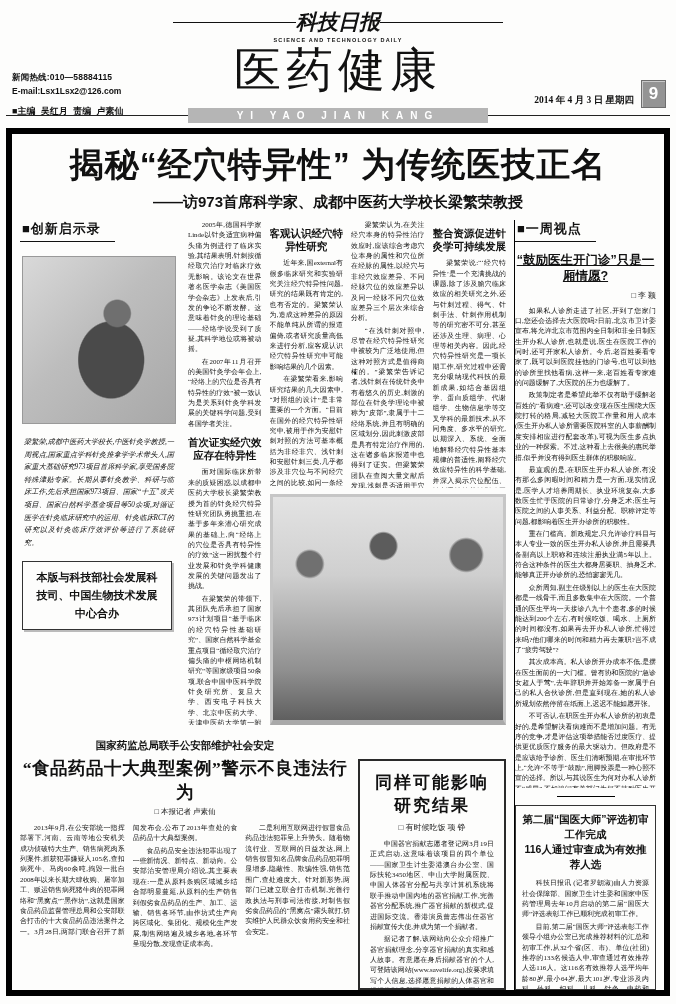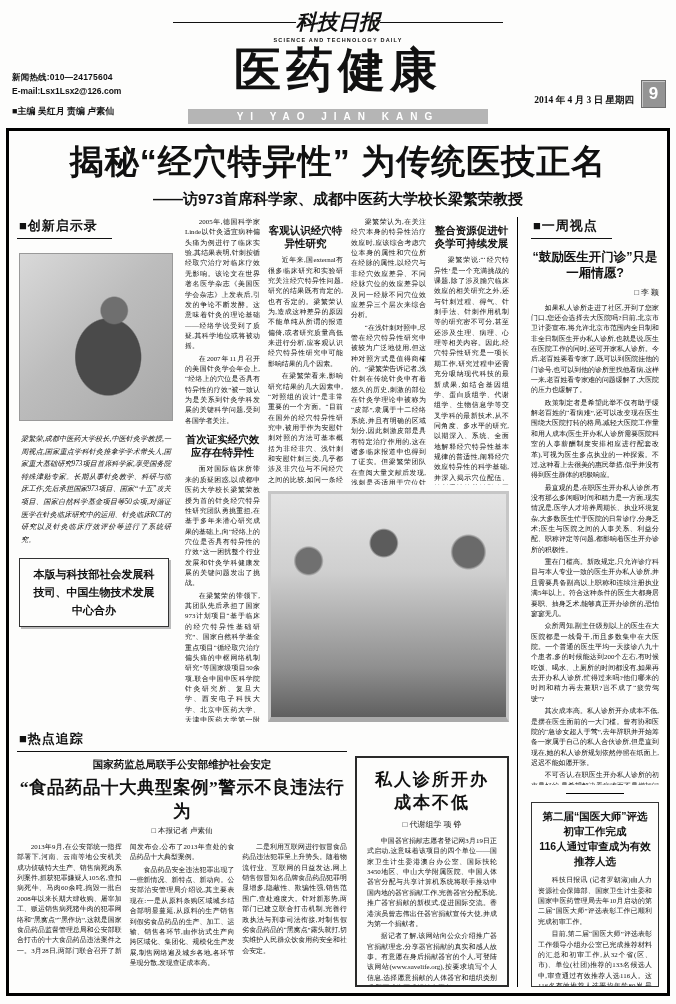--- a/index.html
+++ b/index.html
@@ -7,37 +7,37 @@
   body { font-family:"Liberation Serif","DejaVu Serif",serif; color:#111; }
   .page {
     width:676px; height:1004px; margin:0 auto; background:#fdfdfc;
     padding:6px 6px 8px 6px; overflow:hidden; position:relative;
   }
   
   .masthead { position:relative; height:120px; }
   .mast-left { position:absolute; left:6px; top:66px; font-family:"Liberation Sans",sans-serif; }
   .hotline { font-size:8.5px; font-weight:bold; letter-spacing:.2px; }
   .email  { font-size:8.5px; font-weight:bold; margin-top:2px; }
-  .editors { font-size:9px; font-weight:bold; margin-top:9px; font-family:Liberation Serif, serif; }
+  .editors { font-size:9px; font-weight:bold; margin-top:9px; font-family:Liberation Mono, monospace; }
   .mast-center { position:absolute; left:50%; transform:translateX(-50%); top:2px; text-align:center; width:330px; }
   .logo-row { display:flex; align-items:center; justify-content:center; }
   .logo-rule { flex:1; border-top:1.5px solid #111; }
   .paper-name { font-family:"DejaVu Serif",serif; font-style:italic; font-weight:bold; font-size:21px; white-space:nowrap; }
   .paper-en { font-size:5.5px; font-weight:bold; letter-spacing:1.2px; font-family:"Liberation Sans",sans-serif; margin-top:1px; }
-  .section-title { font-size:47px; font-weight:700; font-family:"Liberation Sans",sans-serif; letter-spacing:5px; line-height:1.05; margin-top:2px; white-space:nowrap; }
+  .section-title { font-size:47px; font-weight:400; font-family:"Liberation Sans",sans-serif; letter-spacing:5px; line-height:1.05; margin-top:2px; white-space:nowrap; }
   .bar-row { display:flex; align-items:center; margin-top:2px; }
   .bar-rule { flex:1; border-top:1px solid #222; }
   .pinyin-bar { width:300px; height:15px; background:#b5b5b5; color:#fff; font-family:"Liberation Sans",sans-serif;
     font-weight:bold; font-size:10px; letter-spacing:7px; display:flex; align-items:center; justify-content:center; }
   .mast-right { position:absolute; right:36px; top:88px; font-size:9.5px; font-weight:bold; font-family:"Liberation Serif",serif; }
   .page-badge { position:absolute; right:4px; top:74px; width:25px; height:28px; background:#949494; border:1px solid #6e6e6e;
     color:#fff; font-family:"Liberation Sans",sans-serif; font-weight:bold; font-size:17px;
     display:flex; align-items:center; justify-content:center; box-shadow:inset 1px 1px 0 #c9c9c9; }
   
-  .main-box { border:3px solid #000000; margin-top:2px; height:868px; padding:8px 8px 6px; overflow:hidden; }
+  .main-box { border:6px solid #000000; margin-top:2px; height:868px; padding:8px 8px 6px; overflow:hidden; }
   .lead-head { text-align:center; }
   .lead-headline { font-family:"Liberation Sans",sans-serif; font-weight:900; font-size:34px; letter-spacing:1px; white-space:nowrap; }
   .lead-subhead { font-family:"Liberation Sans",sans-serif; font-weight:bold; font-size:15px; margin-top:5px; }
   .byline { font-size:8px; margin-top:5px; color:#222; }
   .body-row { display:flex; gap:8px; margin-top:8px; height:770px; }
   .left-main { flex:1; display:flex; flex-direction:column; min-width:0; }
   .top-zone { display:flex; gap:8px; height:505px; }
   
   .left-rail { width:160px; flex:none; display:flex; flex-direction:column; }
   .col-label { font-size:13px; font-weight:bold; border-bottom:1.5px solid #111; padding:0 14px 3px 2px; align-self:flex-start; letter-spacing:1px; }
@@ -70,51 +70,51 @@
   .bottom-zone { display:flex; gap:8px; margin-top:8px; flex:1; min-height:0; }
   .hotspot { width:330px; flex:none; }
   .kicker { text-align:center; font-weight:bold; font-size:10.5px; font-family:"Liberation Sans",sans-serif; margin-top:6px; }
   .hot-headline { text-align:center; font-weight:bold; font-size:17.5px; letter-spacing:.5px; margin-top:3px; }
   .center-byline { text-align:center; font-size:7.5px; margin-top:3px; }
   .hot-cols { margin-top:6px; column-count:3; column-gap:8px; height:140px; overflow:hidden; }
   .organ-box { flex:1; border:2px solid #2a2a2a; margin-top:26px; padding:8px 10px; overflow:hidden; }
   .organ-headline { text-align:center; font-weight:bold; font-size:17px; letter-spacing:2px; margin-top:2px; }
   .organ-body { margin-top:6px; }
   
-  .right-rail { width:142px; flex:none; border-left:1px solid #000; padding-left:13px; display:flex; flex-direction:column; }
-  .vp-headline { font-family:"Liberation Sans",sans-serif; font-weight:bold; font-size:12.5px; text-align:center; margin-top:10px; line-height:1.3; }
+  .right-rail { width:142px; flex:none; border-left:1px solid #000; padding-left:0; display:flex; flex-direction:column; }
+  .vp-headline { font-family:"Liberation Sans",sans-serif; font-weight:bold; font-size:12.5px; text-align:center; margin-top:10px; line-height:1.3;text-decoration:underline; }
   .vp-body { margin-top:5px; height:482px; overflow:hidden; }
   .rail-divider { width:58px; border-top:1.5px solid #000; margin:8px auto 8px; }
   .master-box { border:1px solid #333; padding:6px 6px; flex:1; overflow:hidden; }
   .master-headline { font-family:"Liberation Sans",sans-serif; font-weight:bold; font-size:10.5px; text-align:center; line-height:1.45; }
   .master-body { margin-top:6px; }
 </style>
 </head>
 <body>
 
 <div class="page">
 
   <div class="masthead">
     <div class="mast-left">
-      <div class="hotline">新闻热线:010—24175604</div>
+      <div class="hotline">新闻热线:010—58884115</div>
       <div class="email">E-mail:Lsx1Lsx2@126.com</div>
       <div class="editors">■主编 吴红月 责编 卢素仙</div>
     </div>
 
     <div class="mast-center">
       <div class="logo-row">
         <span class="logo-rule"></span>
         <span class="paper-name">科技日报</span>
         <span class="logo-rule"></span>
       </div>
       <div class="paper-en">SCIENCE AND TECHNOLOGY DAILY</div>
       <div class="section-title">医药健康</div>
     </div>
 
-    <div class="bar-row" style="position:absolute; left:0; right:0; top:100px;flex-direction:column;">
+    <div class="bar-row" style="position:absolute; left:0; right:0; top:100px;">
       <span class="bar-rule"></span>
       <span class="pinyin-bar">YI YAO JIAN KANG</span>
       <span class="bar-rule"></span>
     </div>
 
     <div class="mast-right">2014 年 4 月 3 日 星期四</div>
     <div class="page-badge">9</div>
   </div>
 
   <div class="main-box">
@@ -168,34 +168,33 @@
                   <p class="para">梁繁荣说:“‘经穴特异性’是一个充满挑战的课题,除了涉及腧穴临床效应的相关研究之外,还与针刺过程、得气、针刺手法、针刺作用机制等的研究密不可分,甚至还涉及生理、病理、心理等相关内容。因此,经穴特异性研究是一项长期工作,研究过程中还需充分吸纳现代科技的最新成果,如结合基因组学、蛋白质组学、代谢组学、生物信息学等交叉学科的最新技术,从不同角度、多水平的研究,以期深入、系统、全面地解释经穴特异性基本规律的普适性,阐释经穴效应特异性的科学基础,并深入揭示穴位配伍、针刺手法等关键影响因素对经穴特异性的影响规律及其作用机制。”</p>
                 </div>
             </div>
             <div class="acu-photo"></div>
           </div>
         </div>
 
         <div class="bottom-zone">
 
           <div class="hotspot">
-            <div class="col-label">■热点追踪</div>
             <div class="kicker">国家药监总局联手公安部维护社会安定</div>
             <div class="hot-headline">“食品药品十大典型案例”警示不良违法行为</div>
             <div class="center-byline">□ 本报记者 卢素仙</div>
             <div class="hot-cols">
                 <p class="para">2013年9月,在公安部统一指挥部署下,河南、云南等地公安机关成功侦破特大生产、销售病死肉系列案件,抓获犯罪嫌疑人105名,查扣病死牛、马肉60余吨,捣毁一批自2008年以来长期大肆收购、屠宰加工、贩运销售病死猪牛肉的犯罪网络和“黑窝点”“黑作坊”,这就是国家食品药品监督管理总局和公安部联合打击的十大食品药品违法案件之一。3月28日,两部门联合召开了新闻发布会,公布了2013年查处的食品药品十大典型案例。</p>
                 <p class="para">食品药品安全违法犯罪出现了一些新情况、新特点、新动向。公安部治安管理局介绍说,其主要表现在:一是从原料条购区域城乡结合部明显蔓延,从原料的生产销售到假劣食品药品的生产、加工、运输、销售各环节,由作坊式生产向跨区域化、集团化、规模化生产发展,制售网络遍及城乡各地,各环节呈现分散,发现查证成本高。</p>
                 <p class="para">二是利用互联网进行假冒食品药品违法犯罪呈上升势头。随着物流行业、互联网的日益发达,网上销售假冒知名品牌食品药品犯罪明显增多,隐蔽性、欺骗性强,销售范围广,查处难度大。针对新形势,两部门已建立联合打击机制,完善行政执法与刑事司法衔接,对制售假劣食品药品的“黑窝点”露头就打,切实维护人民群众饮食用药安全和社会安定。</p>
               </div>
           </div>
 
           <div class="organ-box">
-            <div class="organ-headline">私人诊所开办成本不低</div>
-            <div class="byline" style="text-align:center;">□ 代谢组学 项 铮</div>
+            <div class="organ-headline">同样可能影响研究结果</div>
+            <div class="byline" style="text-align:center;">□ 有时候吃饭 项 铮</div>
             <div class="organ-body">
                 <p class="para">中国器官捐献志愿者登记网3月19日正式启动,这意味着该项目的四个单位——国家卫生计生委港澳台办公室、国际扶轮3450地区、中山大学附属医院、中国人体器官分配与共享计算机系统将联手推动中国内地的器官捐献工作,完善器官分配系统,推广器官捐献的新模式,促进国际交流。香港演员曾志伟出任器官捐献宣传大使,并成为第一个捐献者。</p>
                 <p class="para">据记者了解,该网站向公众介绍推广器官捐献理念,分享器官捐献的真实和感人故事。有意愿在身后捐献器官的个人,可登陆该网站(www.savelife.org),按要求填写个人信息,选择愿意捐献的人体器官和组织类别后,即可成为正式捐献志愿者。</p>
               </div>
           </div>
         </div>
       </div>
 
       <div class="right-rail">
         <div class="col-label">■一周视点</div>

